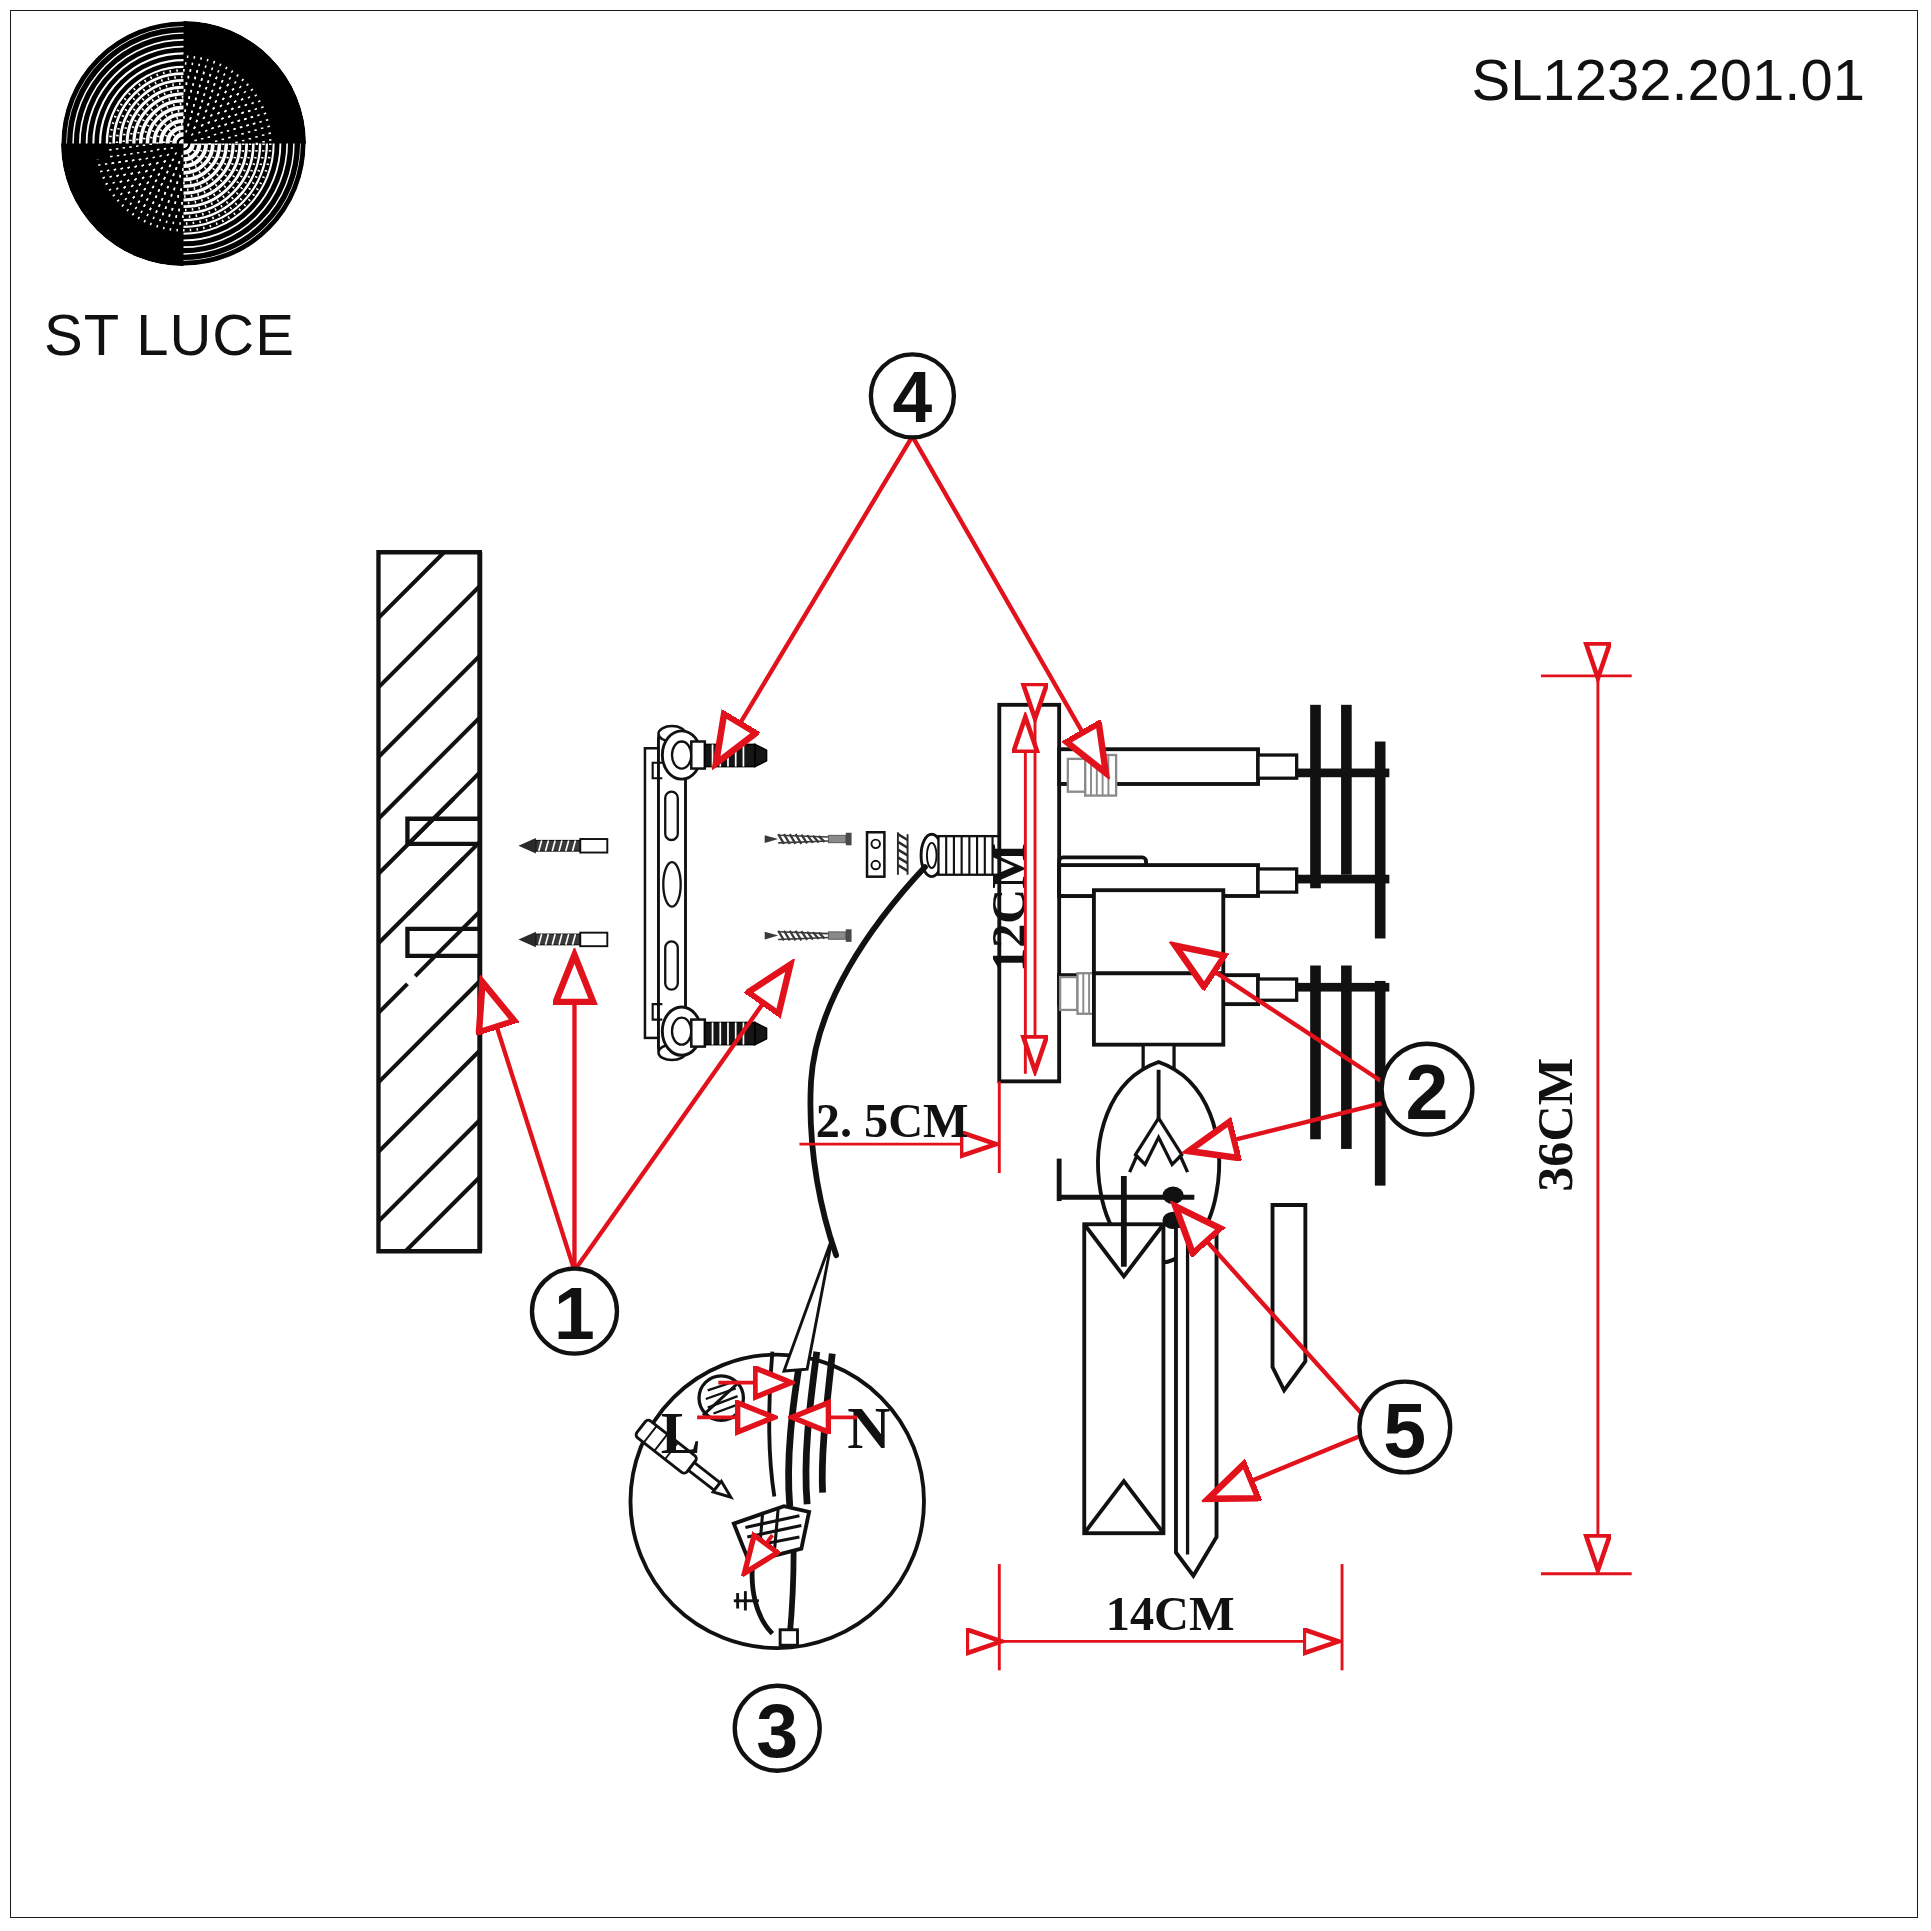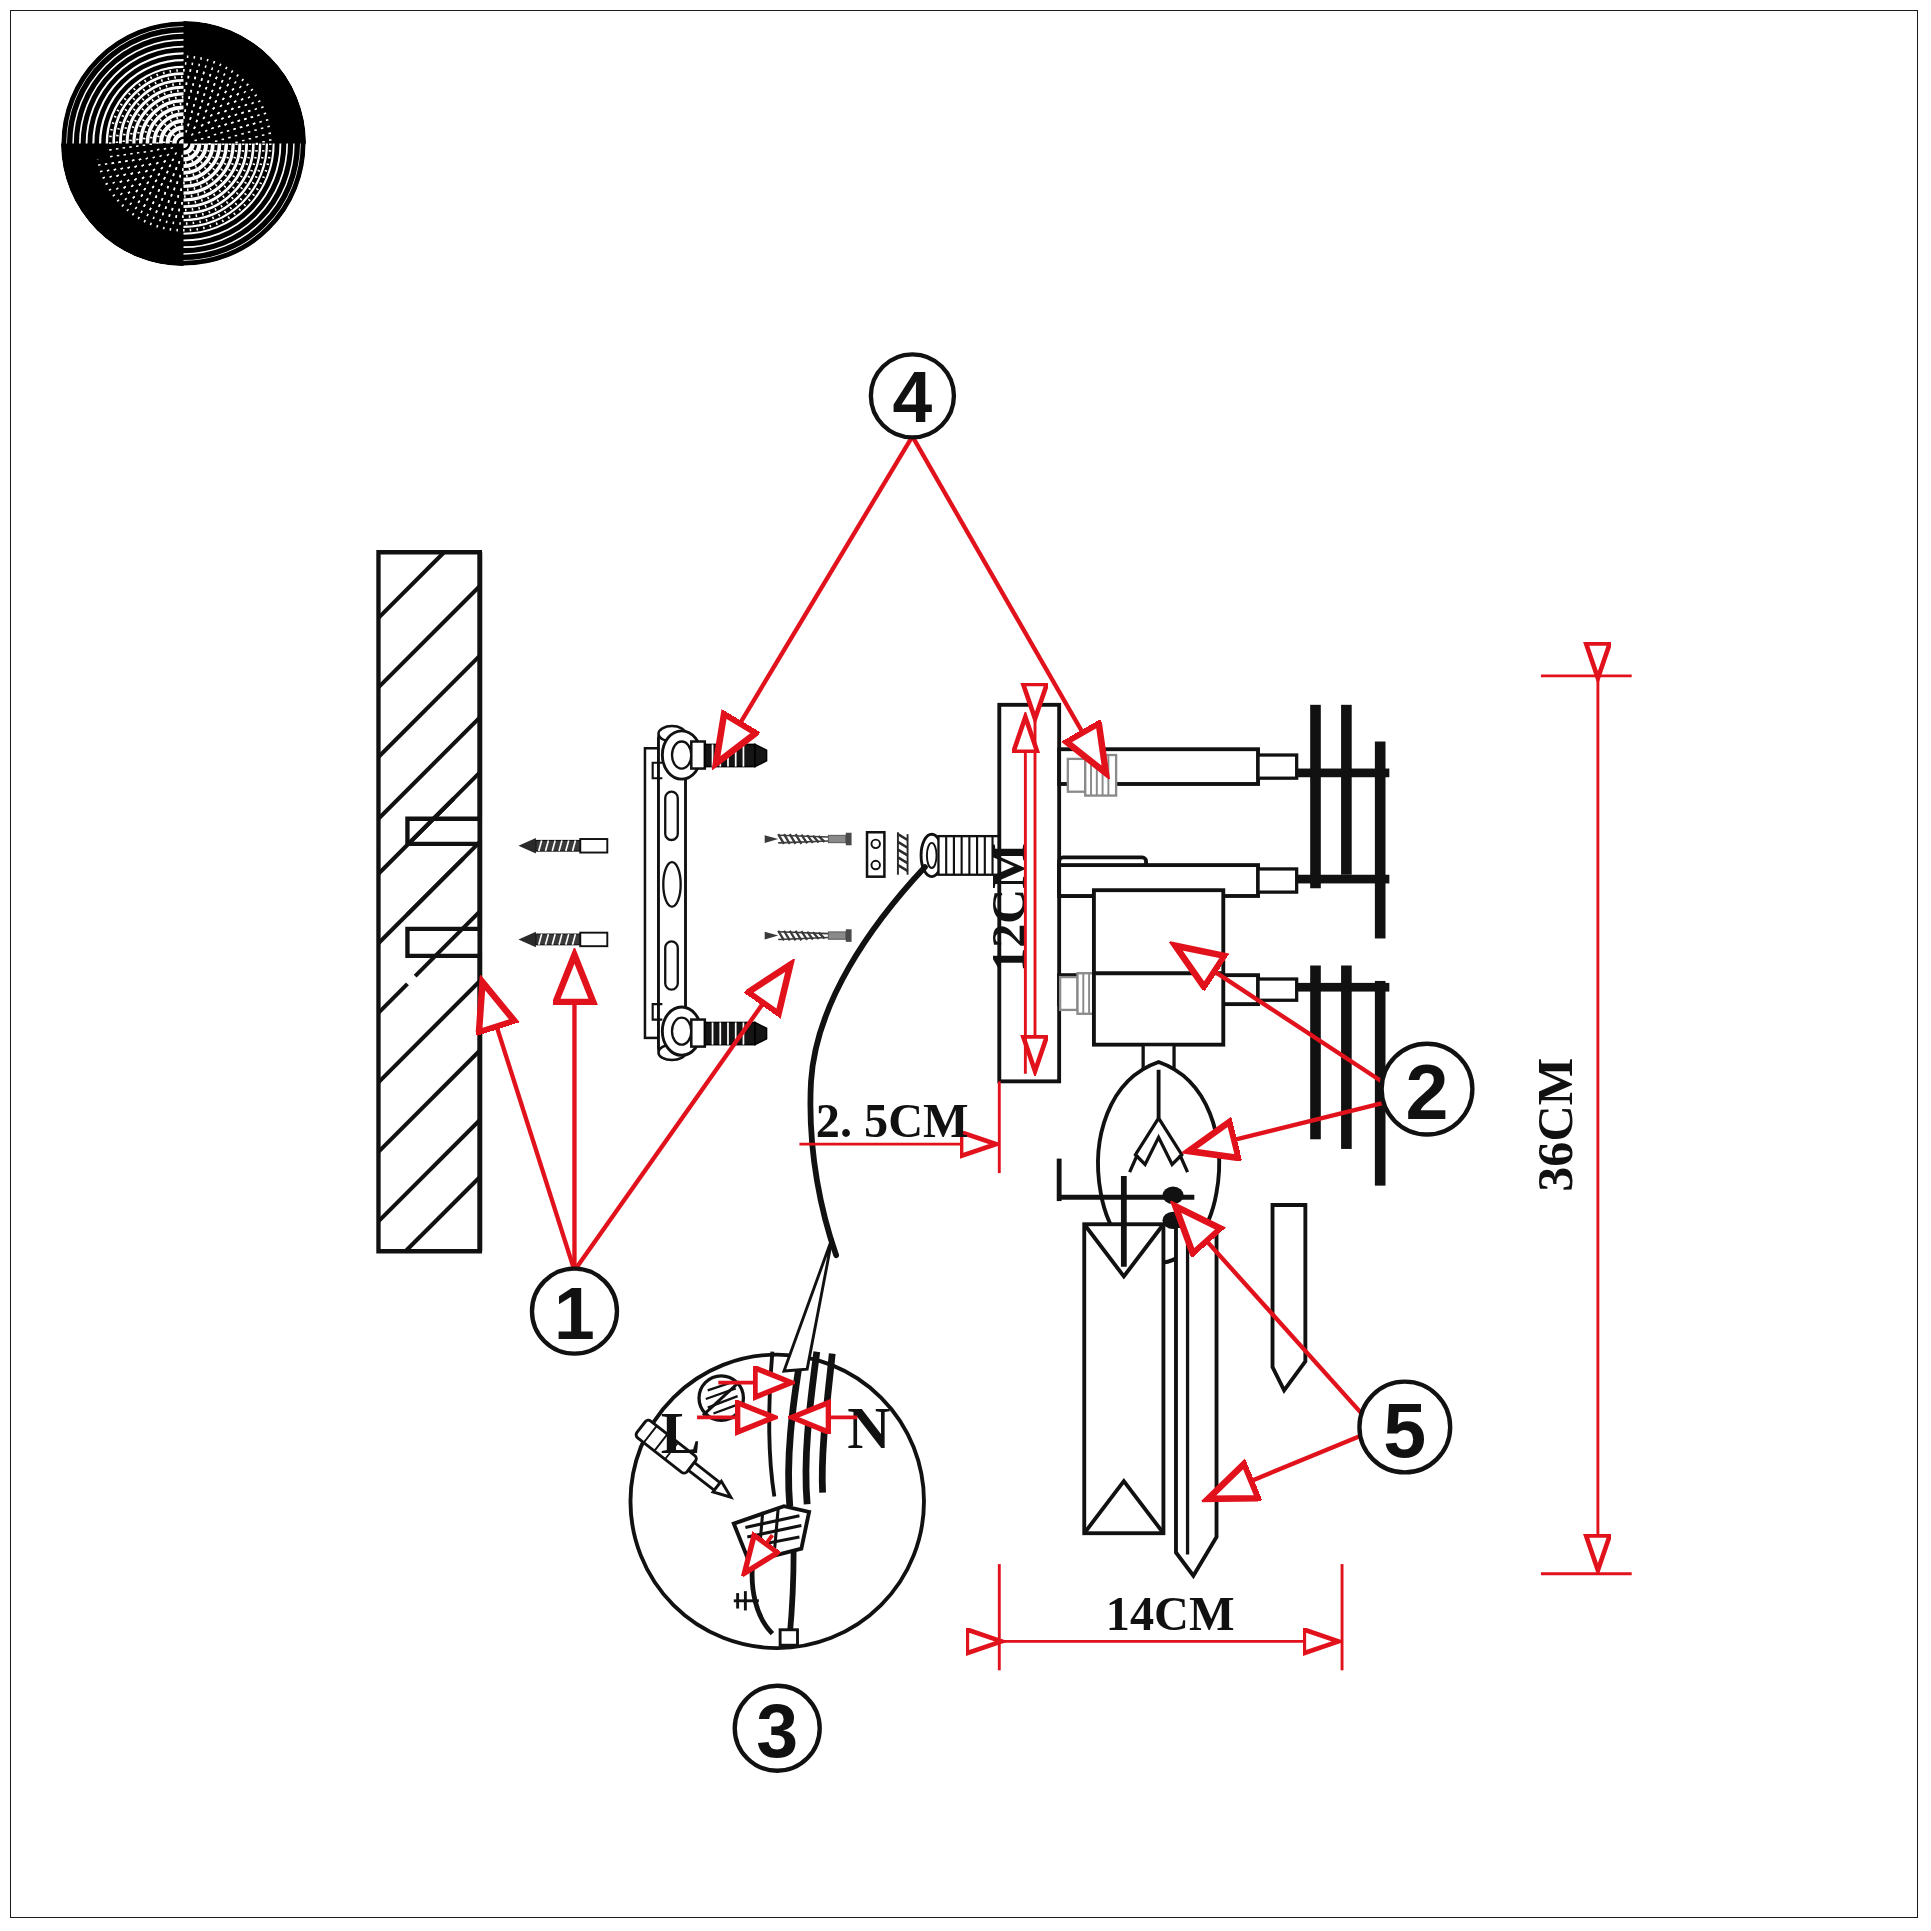--- a/index.html
+++ b/index.html
@@ -134,20 +134,22 @@
             <circle cx="135" cy="127" r="62"></circle>
           <circle cx="135" cy="127" r="69"></circle>
             <circle cx="135" cy="127" r="76"></circle>
           <circle cx="135" cy="127" r="83"></circle>
             <circle cx="135" cy="127" r="90"></circle>
         </g>
       </g>
     </g>
   </svg>
 
+  <div id="brandname">ST LUCE</div>
+  <div id="productcode">SL1232.201.01</div>
 
   <svg id="drawing" viewBox="0 0 2000 2000">
     <defs>
       <marker id="redArrowOpen" markerWidth="13" markerHeight="13" refX="11.2" refY="5" orient="auto" markerUnits="strokeWidth">
         <path d="M0.6,0.7 L11.4,5 L0.6,9.3 Z" fill="#ffffff" stroke="#e1121c" stroke-width="1.5"></path>
       </marker>
       <marker id="redArrowSolid" markerWidth="11" markerHeight="11" refX="9.6" refY="4.4" orient="auto" markerUnits="strokeWidth">
         <path d="M0.6,0.6 L10,4.4 L0.6,8.2 Z" fill="#ffffff" stroke="#e1121c" stroke-width="1.4"></path>
       </marker>
       <marker id="dimArrow" markerWidth="14" markerHeight="11" refX="12.6" refY="4.6" orient="auto" markerUnits="strokeWidth">

